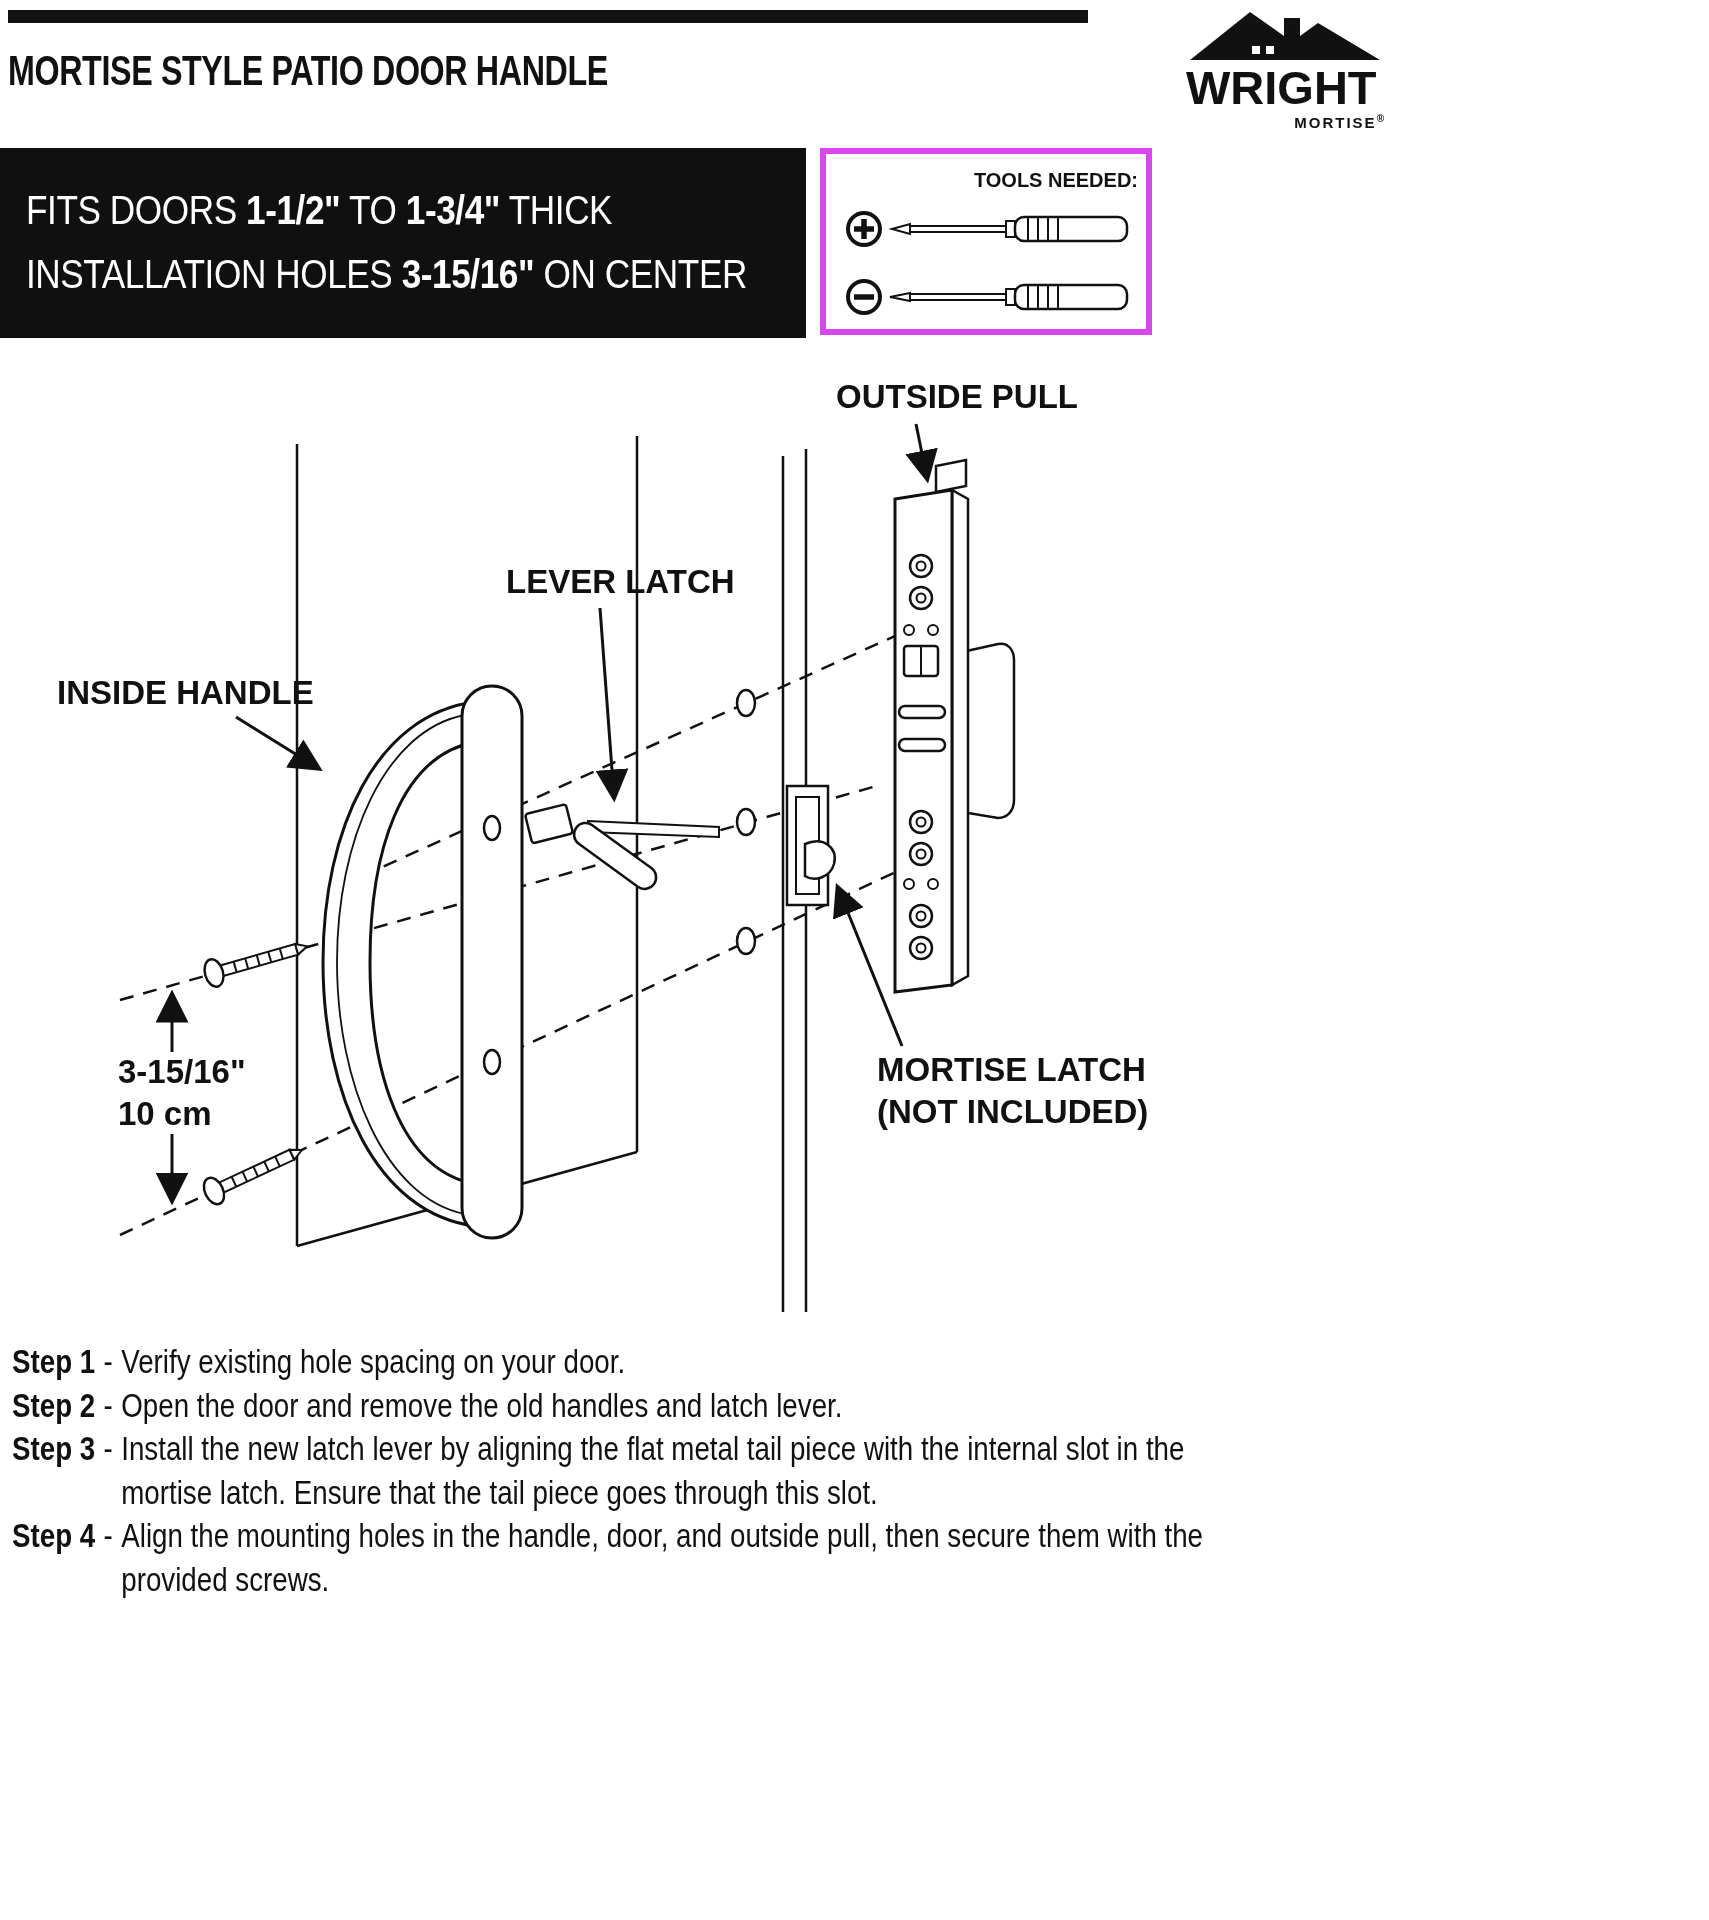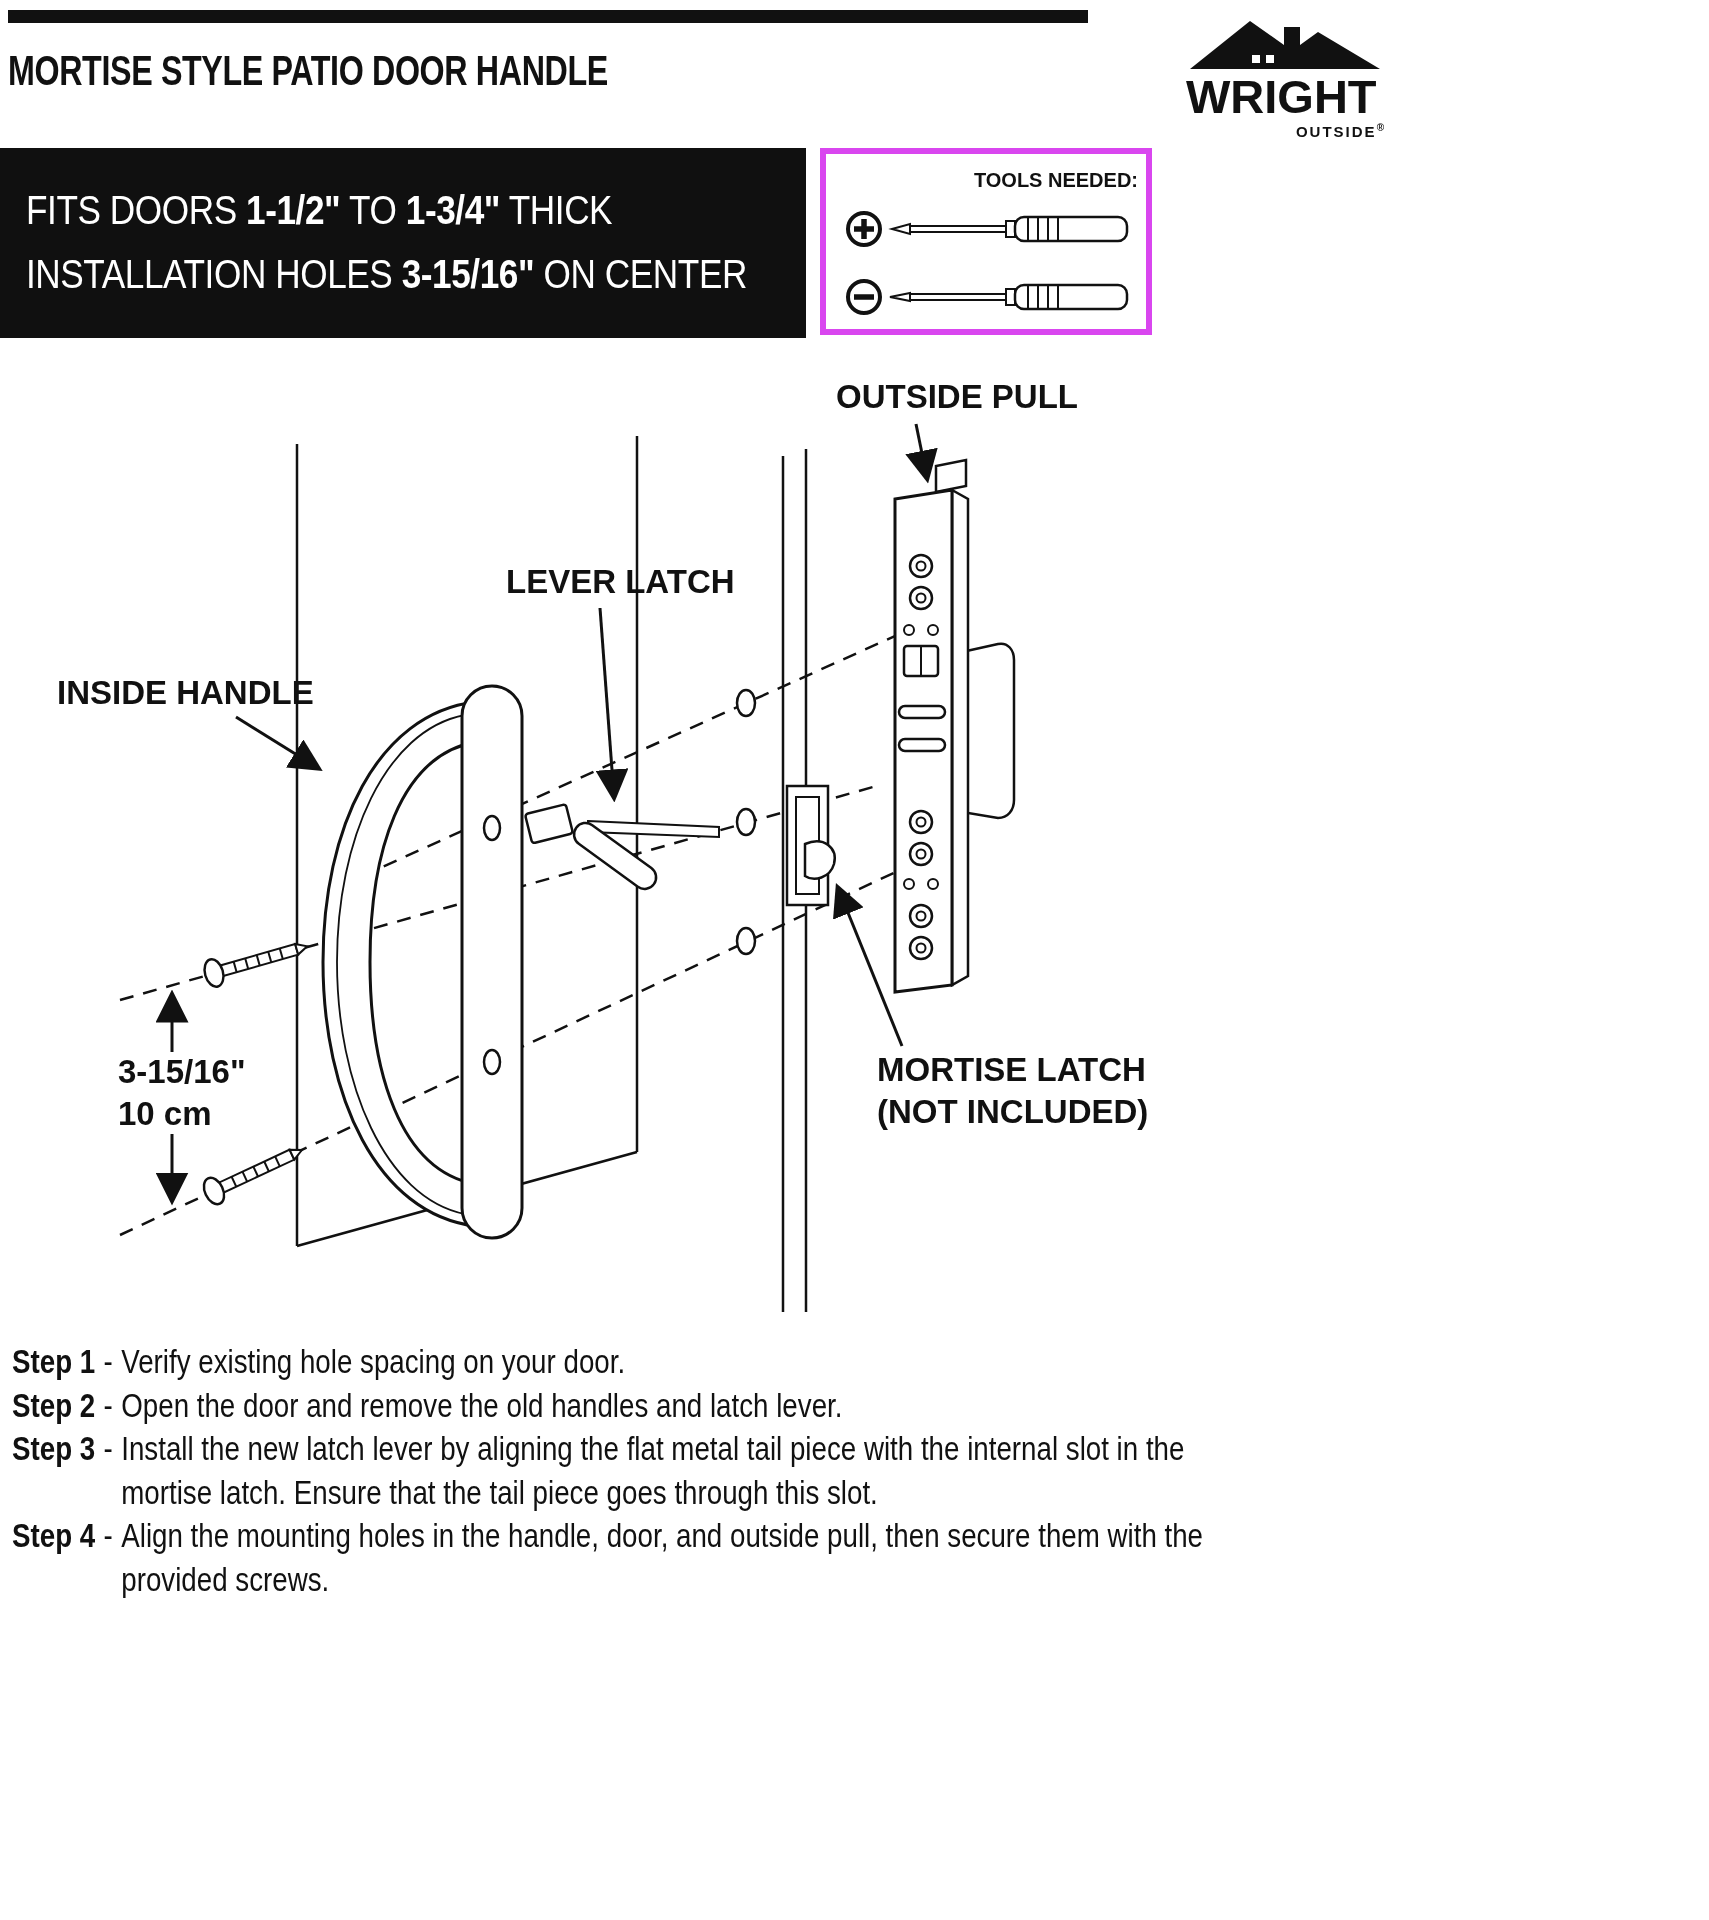--- a/index.html
+++ b/index.html
@@ -8,21 +8,21 @@
     position:relative; width:1709px; height:1920px; background:#fff;
     font-family:"Liberation Sans", sans-serif; color:#111; overflow:hidden;padding-left:48px;
   }
   .top-rule { position:absolute; left:8px; top:10px; width:1080px; height:13px; background:#111; }
   .page-title {
     position:absolute; left:8px; top:46px; font-size:43px; font-weight:bold;
     letter-spacing:-0.5px; white-space:nowrap;
     transform:scaleX(0.75); transform-origin:left top;
   }
   
-  .logo { position:absolute; left:1186px; top:15px; width:198px; }
+  .logo { position:absolute; left:1186px; top:6px; width:198px; }
   .logo-word { font-weight:bold; font-size:47px; line-height:1.02; letter-spacing:0; }
   .logo-sub { font-weight:bold; font-size:15px; letter-spacing:2px; text-align:right; margin-top:1px; }
   .logo-sub .reg { font-size:10px; vertical-align:super; letter-spacing:0; }
   
   .banner {
     position:absolute; left:0; top:148px; width:806px; height:190px;
     background:#101010; color:#fff; padding:30px 0 0 26px;
   }
   .banner-line {
     font-size:40px; font-weight:normal; letter-spacing:-0.5px; white-space:nowrap;
@@ -57,21 +57,21 @@
 
   <div class="page-title">MORTISE STYLE PATIO DOOR HANDLE</div>
 
   <div class="logo">
     <svg width="198" height="54" viewBox="0 0 198 54">
       <path d="M4,54 L64,6 L98,30 L98,12 L114,12 L114,30 L132,17 L194,54 Z" fill="#111"></path>
       <rect x="66" y="40" width="8" height="8" fill="#fff"></rect>
       <rect x="80" y="40" width="8" height="8" fill="#fff"></rect>
     </svg>
     <div class="logo-word">WRIGHT</div>
-    <div class="logo-sub"><span>OUTSIDE</span><span class="reg">®</span></div>
+    <div class="logo-sub"><span>MORTISE</span><span class="reg">®</span></div>
   </div>
 
   <div class="banner">
     <div class="banner-line"><span>FITS DOORS </span><b>1-1/2"</b><span> TO </span><b>1-3/4"</b><span> THICK</span></div>
     <div class="banner-line"><span>INSTALLATION HOLES </span><b>3-15/16"</b><span> ON CENTER</span></div>
   </div>
 
   <div class="tools-box">
     <svg width="326" height="181" viewBox="0 0 326 181">
       <text x="312" y="33" font-size="20" font-weight="bold" text-anchor="end" fill="#111">TOOLS NEEDED:</text>

